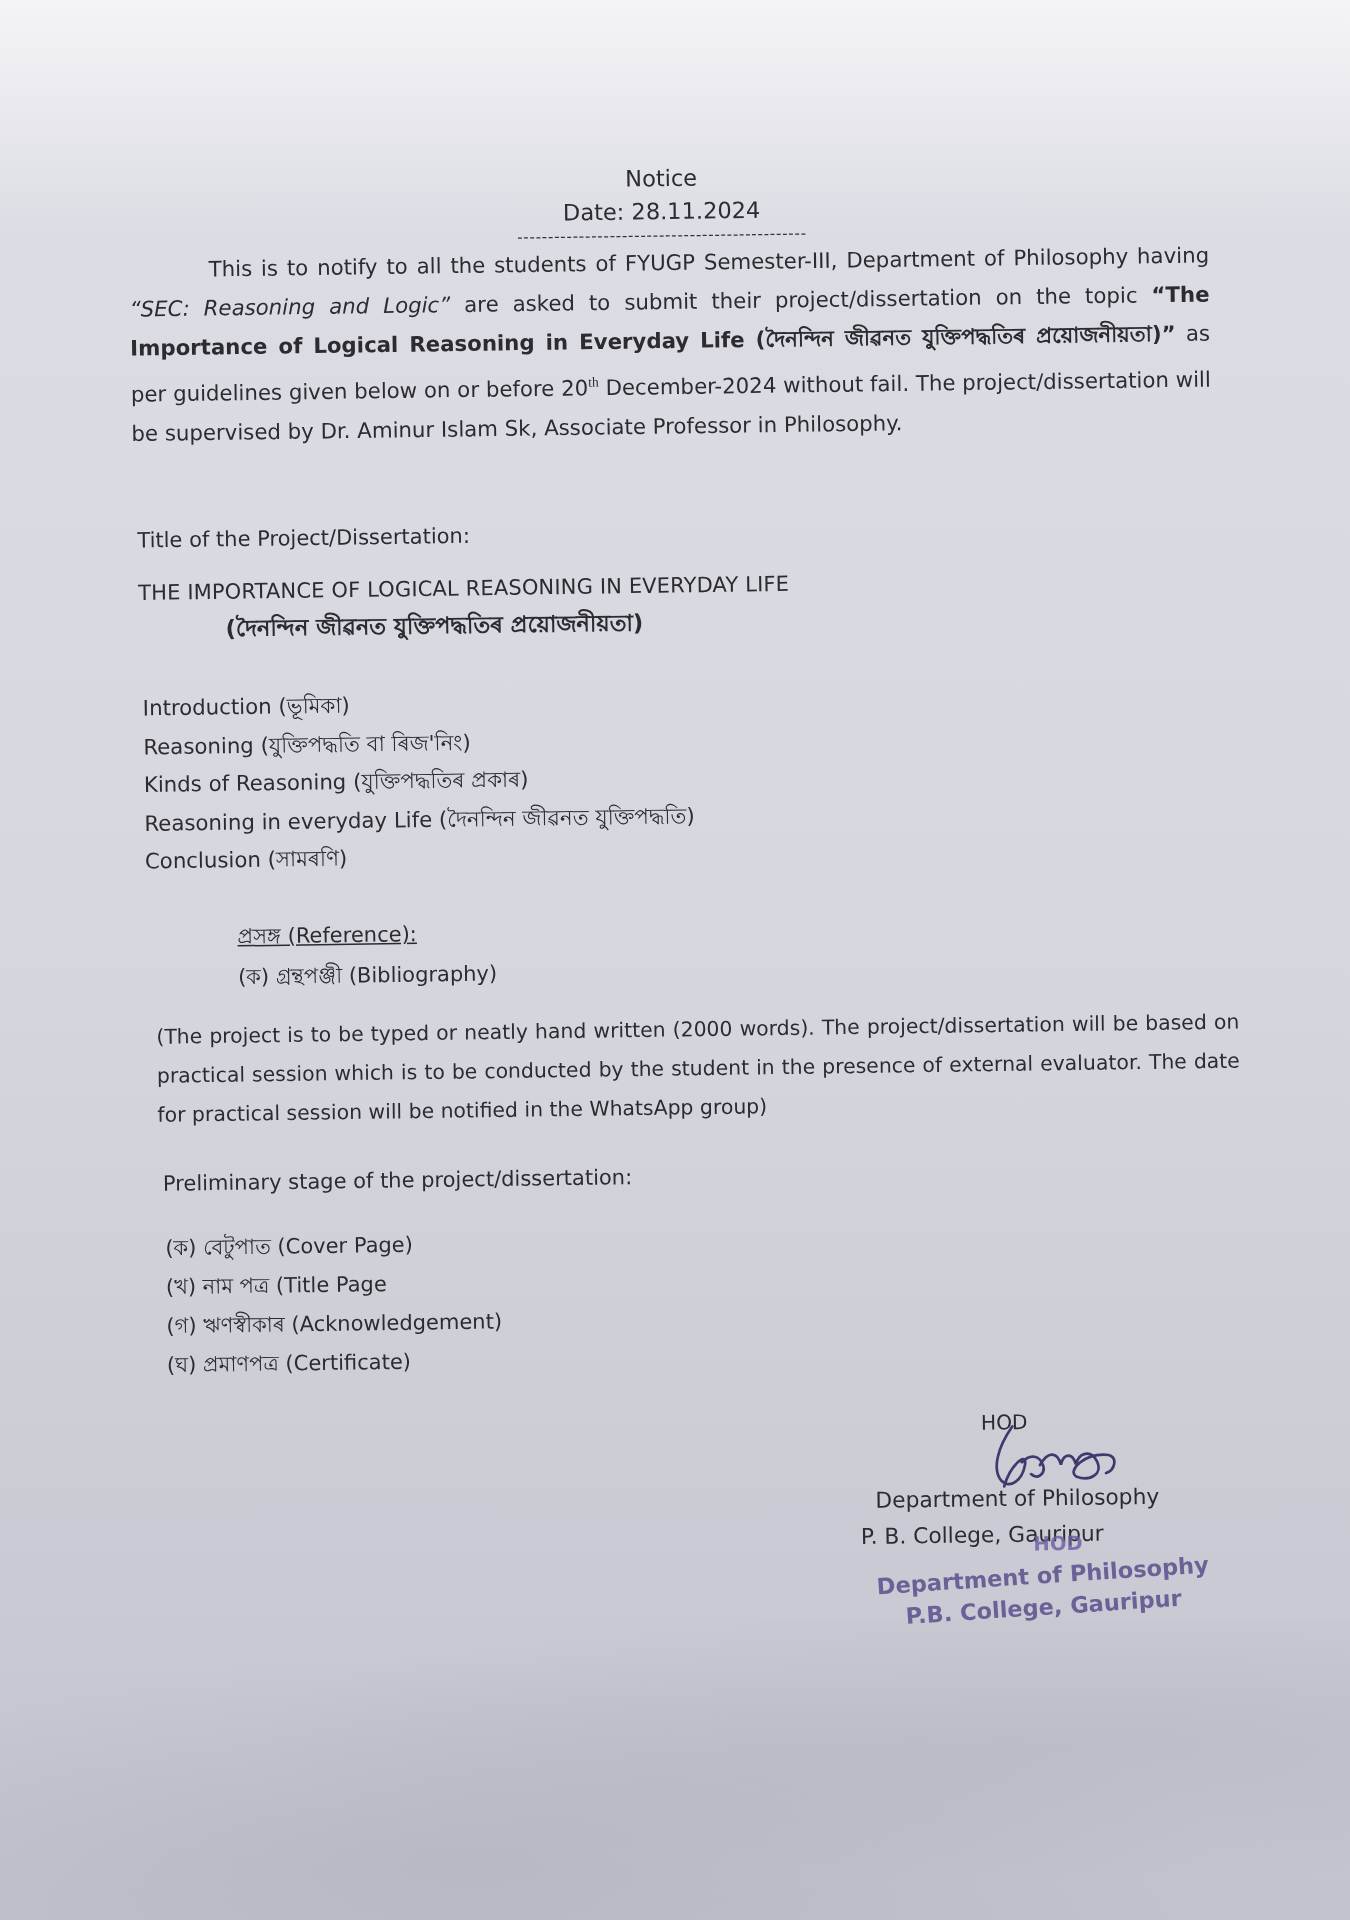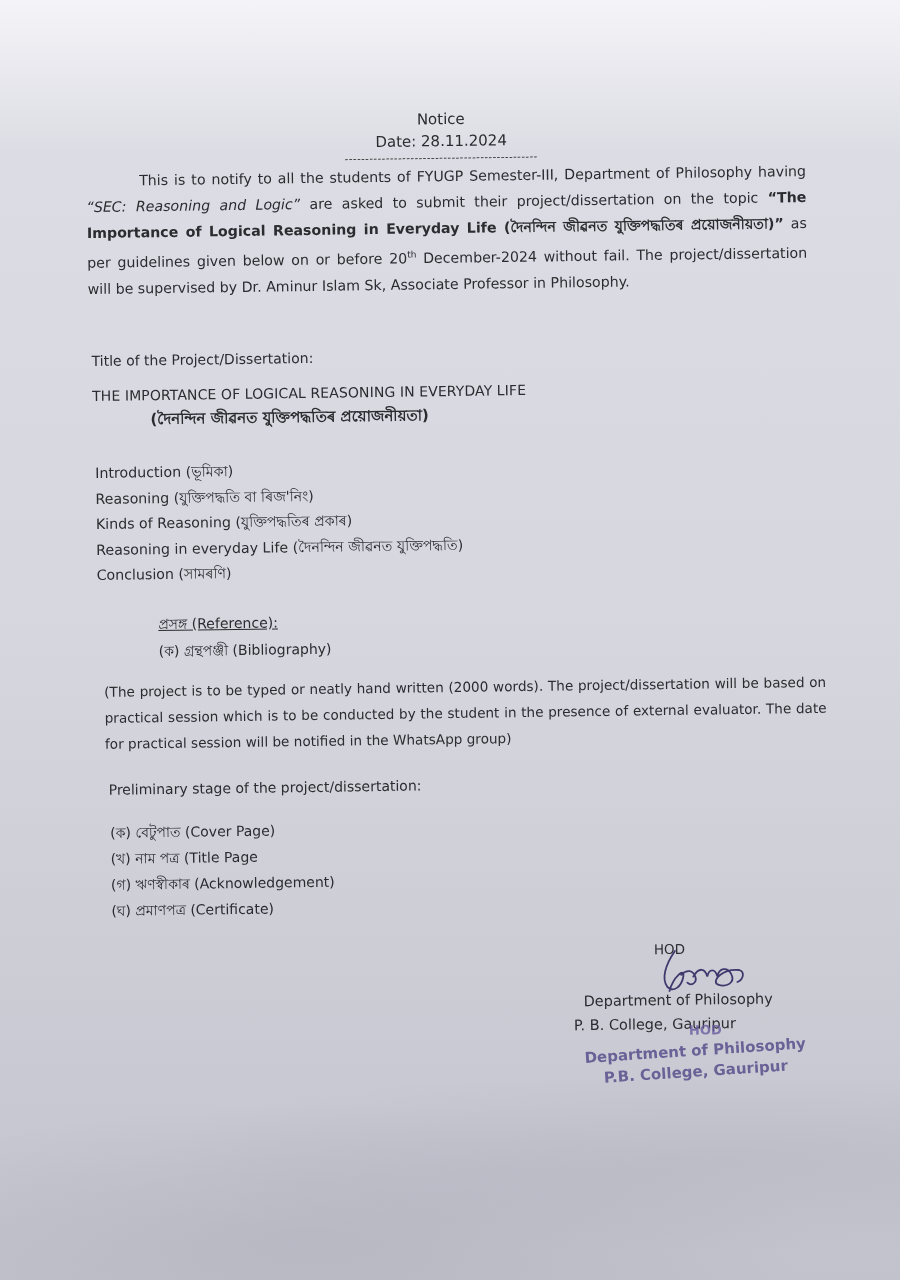--- a/index.html
+++ b/index.html
@@ -12,21 +12,21 @@
   .page { position: absolute; left: 0; top: 0; width: 900px; height: 1280px; transform: rotate(-0.8deg); transform-origin: 450px 600px; }
   .abs { position: absolute; white-space: nowrap; }
   .center { text-align: center; }
   .notice-title { top: 110px; left: 0; width: 895px; font-size: 15px; }
   .notice-date { top: 132px; left: 0; width: 895px; font-size: 15px; }
   .divider { top: 152px; left: 0; width: 895px; font-size: 10px; letter-spacing: 0.5px; color: #333; }
   .para { font-size: 14.2px; line-height: 26px; left: 92px; width: 720px; white-space: normal; text-align: justify; }
   .para1 { top: 163px; text-indent: 53px; }
   .para1 i { font-style: italic; }
   .para1 b { font-weight: bold; }
-  .para1 sup { font-size: 9px; }
+  .para1 sup { font-size: 9px; font-family: Liberation Serif, serif; }
   .section-label { font-size: 14px; }
   .title-en { font-size: 14px; font-weight: normal; letter-spacing: 0.1px; }
   .title-bn { font-size: 15px; font-weight: bold; }
   .outline { font-size: 14.2px; line-height: 25.5px; }
   .ref-head { text-decoration: underline; font-size: 14px; }
   .ref-item { font-size: 14px; }
   .para2 { top: 674px; left: 103px; width: 722px; font-size: 13.6px; line-height: 26px; white-space: normal; text-align: justify; }
   .prelim { font-size: 14px; }
   .prelim-list { font-size: 14px; line-height: 26px; }
   .sig { font-size: 14.5px; }

